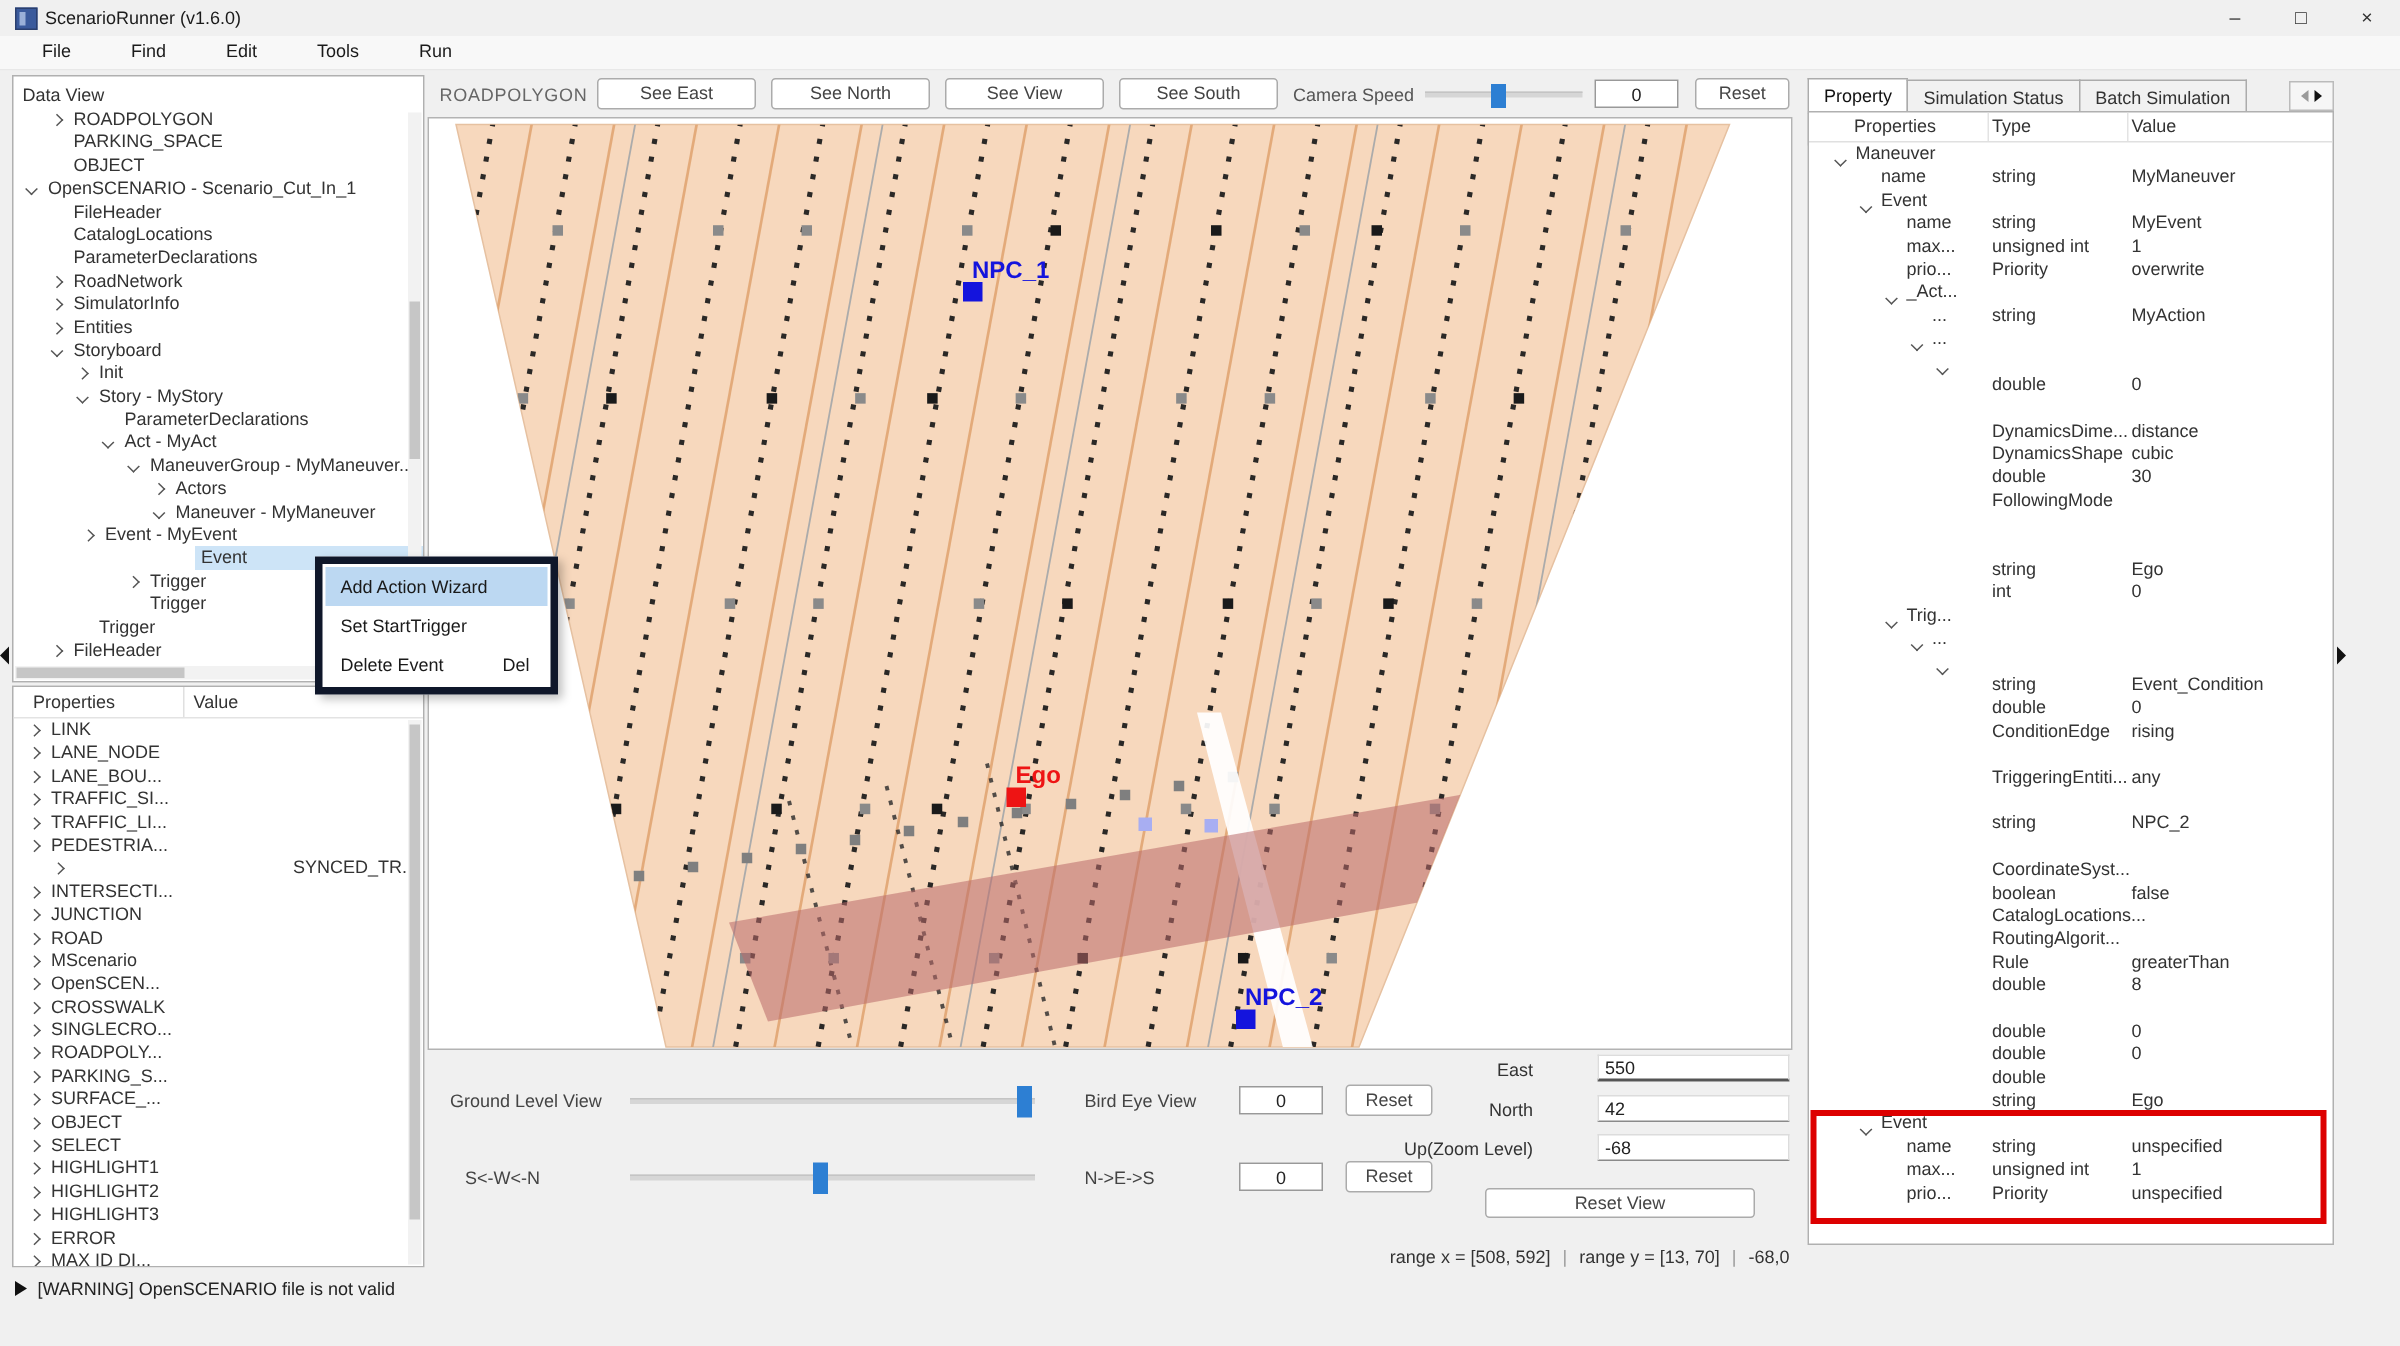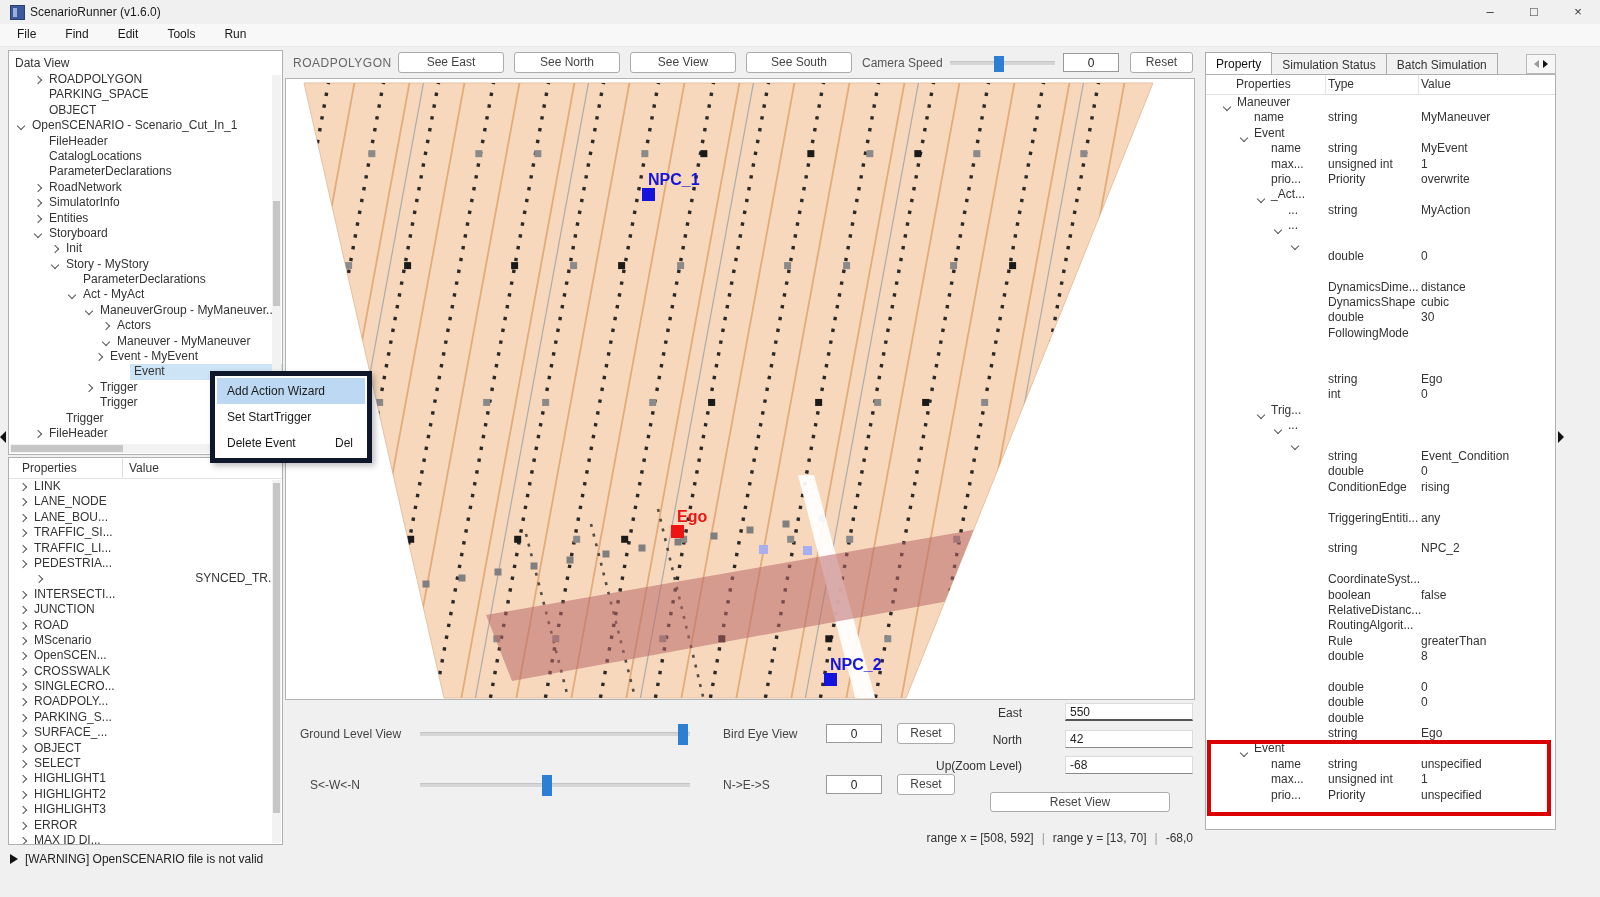--- a/index.html
+++ b/index.html
@@ -6,21 +6,21 @@
   body{width:1600px;height:897px;background:#f0f0f0;font-family:"Liberation Sans",sans-serif;font-size:12px;color:#3c3c3c;overflow:hidden;position:relative;}
   .abs{position:absolute;}
   
   #titlebar{left:0;top:0;width:1600px;height:24px;background:#f0f0f0;}
   #app-icon{left:10px;top:5px;width:13px;height:13px;background:#3a5a9c;border:1px solid #2a3f6e;}
   #app-icon i{position:absolute;left:2px;top:2px;width:4px;height:9px;background:#9ab0d8;}
   #win-title{left:30px;top:5px;color:#1a1a1a;}
   .winbtn{top:0;width:44px;height:24px;text-align:center;line-height:24px;color:#333;font-size:13px;}
   
   #menubar{left:0;top:24px;width:1600px;height:22px;background:#f8f8f8;border-bottom:1px solid #e8e8e8;}
-  .menu-item{display:inline-block;padding:3px 12px 0 17px;height:19px;color:#1a1a1a;}
+  .menu-item{display:inline-block;padding:3px 12px 0 28px;height:19px;color:#1a1a1a;}
   
   .panel{background:#fff;border:1px solid #b0b0b0;box-sizing:border-box;}
   
   #dataview{left:8px;top:50px;width:275px;height:405px;overflow:hidden;}
   #dv-title{padding:5px 6px 2px 6px;color:#333;}
   .trow{display:flex;height:15.4px;line-height:15.4px;white-space:nowrap;align-items:center;}
   .texp{width:15px;flex:none;text-align:center;}
   .tlbl{padding:0 4px;color:#333;}
   .sel{background:#cde4f7;flex:1;}
   .chev{display:inline-block;width:5px;height:5px;border-right:1.5px solid #555;border-bottom:1.5px solid #555;}
@@ -170,21 +170,21 @@
         <span class="tlbl">ManeuverGroup - MyManeuver...</span>
       </div>
       <div class="trow" style="padding-left: 89px;">
         <span class="texp"><i class="chev cr"></i></span>
         <span class="tlbl">Actors</span>
       </div>
       <div class="trow" style="padding-left: 89px;">
         <span class="texp"><i class="chev cd"></i></span>
         <span class="tlbl">Maneuver - MyManeuver</span>
       </div>
-      <div class="trow" style="padding-left: 82px;">
+      <div class="trow" style="padding-left: 42px;">
         <span class="texp"><i class="chev cr"></i></span>
         <span class="tlbl">Event - MyEvent</span>
       </div>
       <div class="trow" style="padding-left: 106px;">
         <span class="texp"></span>
         <span class="tlbl sel">Event</span>
       </div>
       <div class="trow" style="padding-left: 72px;">
         <span class="texp"><i class="chev cr"></i></span>
         <span class="tlbl">Trigger</span>
@@ -613,21 +613,21 @@
       </div>
       <div class="prow"></div>
       <div class="prow">
         <span class="pt">CoordinateSyst...</span>
       </div>
       <div class="prow">
         <span class="pt">boolean</span>
         <span class="pv">false</span>
       </div>
       <div class="prow">
-        <span class="pt">RelativeDistanc...</span>
+        <span class="pt">CatalogLocations...</span>
       </div>
       <div class="prow">
         <span class="pt">RoutingAlgorit...</span>
       </div>
       <div class="prow">
         <span class="pt">Rule</span>
         <span class="pv">greaterThan</span>
       </div>
       <div class="prow">
         <span class="pt">double</span>

